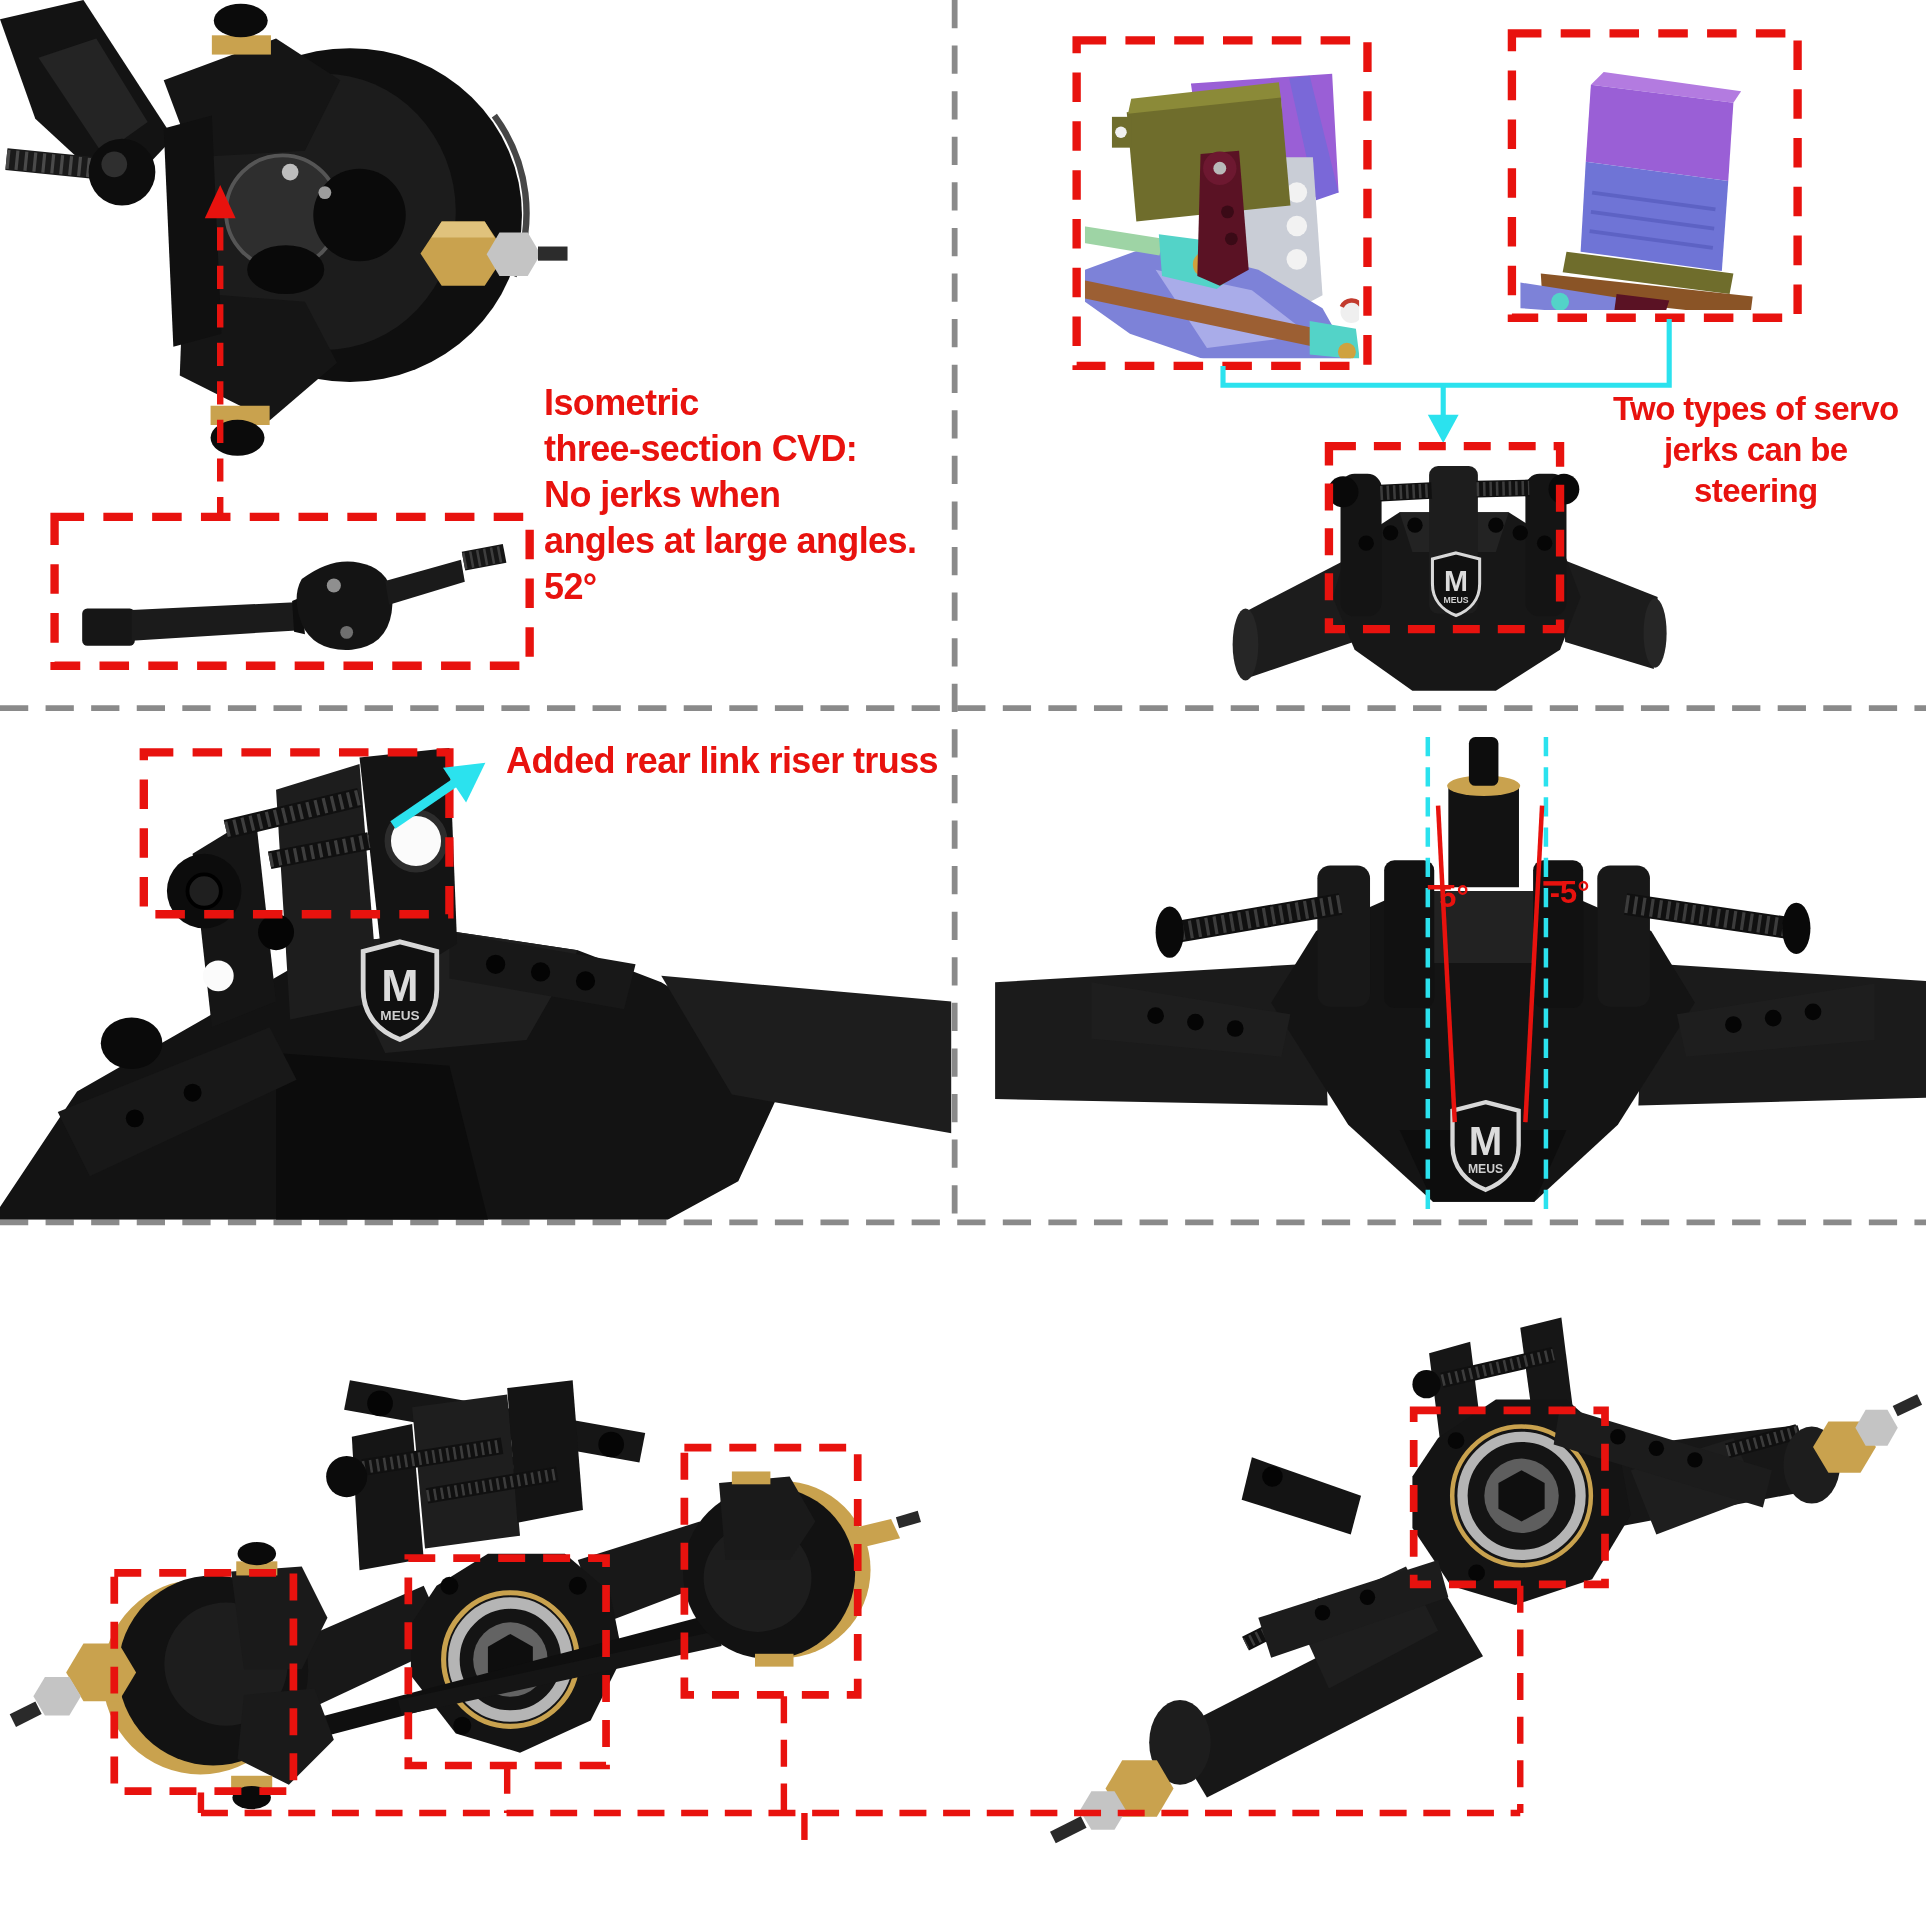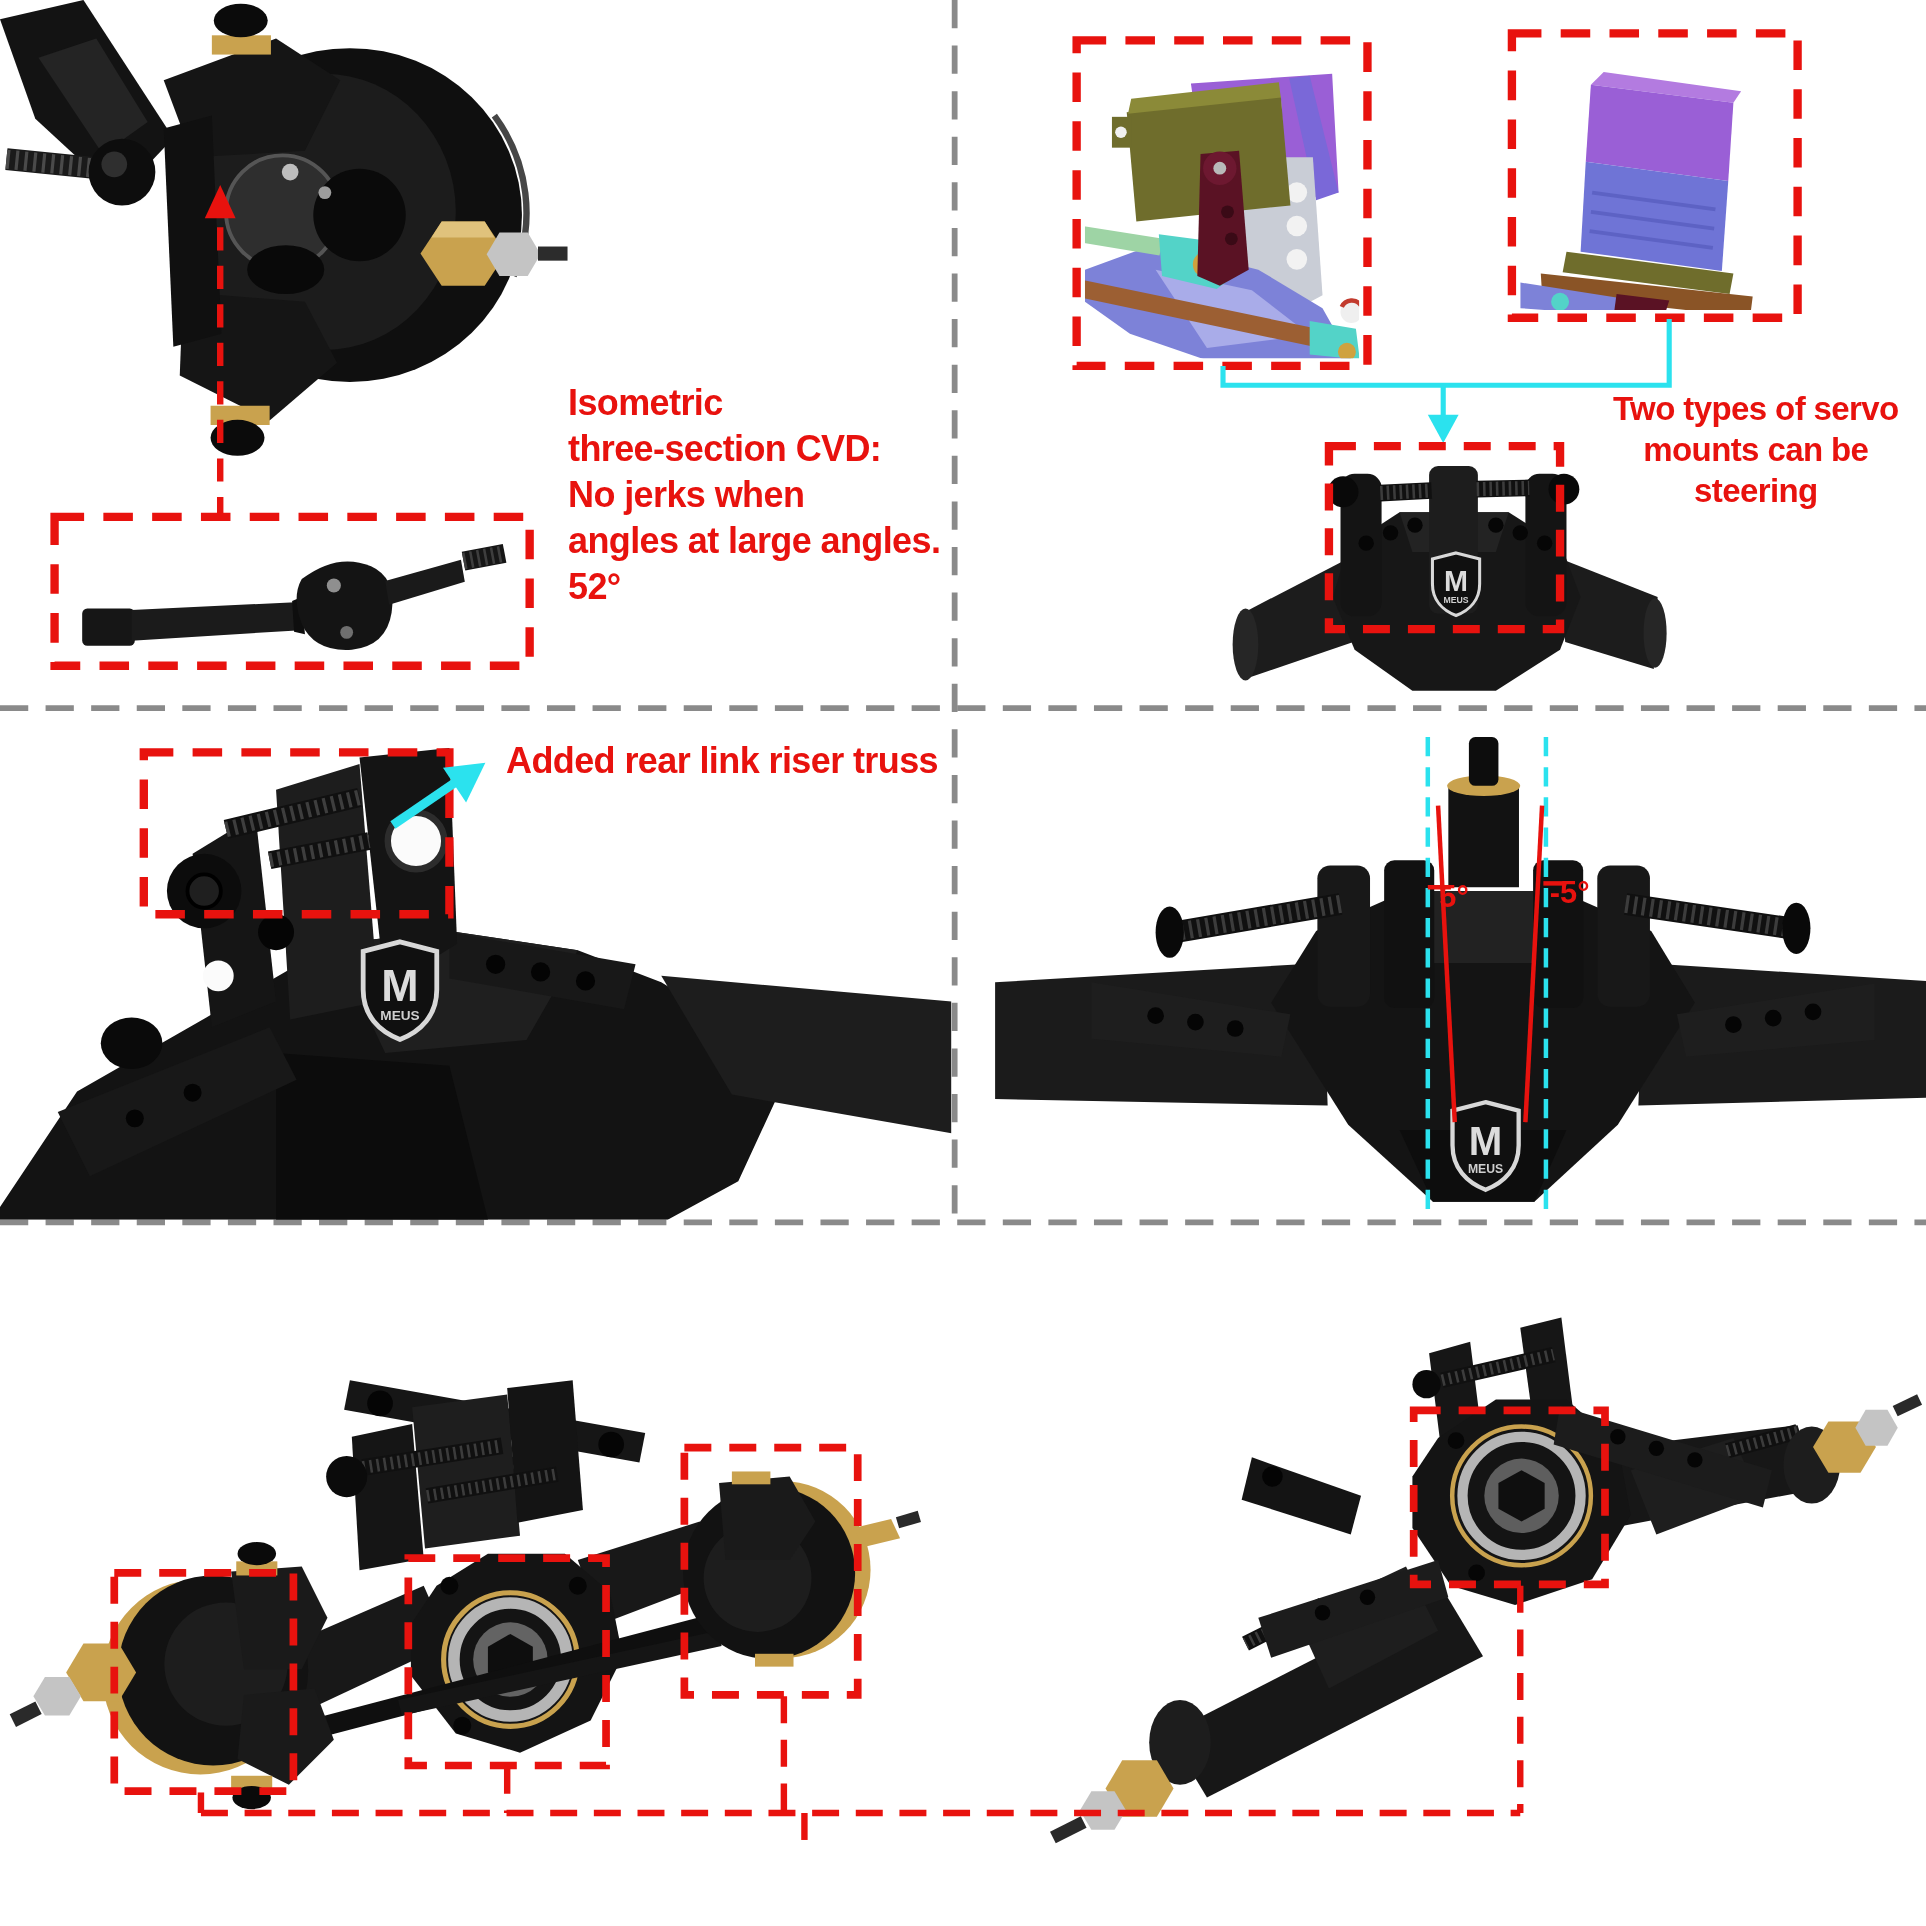--- a/index.html
+++ b/index.html
@@ -17,21 +17,21 @@
   }
   .canvas svg.scene{position:absolute;left:0;top:0;}
   .red-text{
     position:absolute;
     color:var(--red);
     font-weight:bold;
     letter-spacing:-0.6px;
     white-space:nowrap;
   }
   .red-text div{white-space:nowrap;}
-  .t-cvd{left:568px;top:380px;font-size:36px;line-height:46px;}
+  .t-cvd{left:544px;top:380px;font-size:36px;line-height:46px;}
   .t-servo{left:1613px;top:388px;font-size:33px;line-height:41px;text-align:center;}
   .t-riser{left:506px;top:740px;font-size:36px;line-height:41px;}
   .t-brass{left:743px;top:1949px;font-size:40px;line-height:62px;letter-spacing:0;}
 </style>
 </head>
 <body>
 
 <div class="canvas">
 
 <svg class="scene" width="1926" height="1926" viewBox="0 0 3000 3000">
@@ -394,21 +394,21 @@
 <div class="red-text t-cvd">
   <div>Isometric</div>
   <div>three-section CVD:</div>
   <div>No jerks when</div>
   <div>angles at large angles.</div>
   <div>52°</div>
 </div>
 
 <div class="red-text t-servo">
   <div>Two types of servo</div>
-  <div>mounts can be</div>
+  <div>jerks can be</div>
   <div>steering</div>
 </div>
 
 <div class="red-text t-riser">Added rear link riser truss</div>
 
 <div class="red-text t-brass">Brass</div>
 
 </div>
 
 

